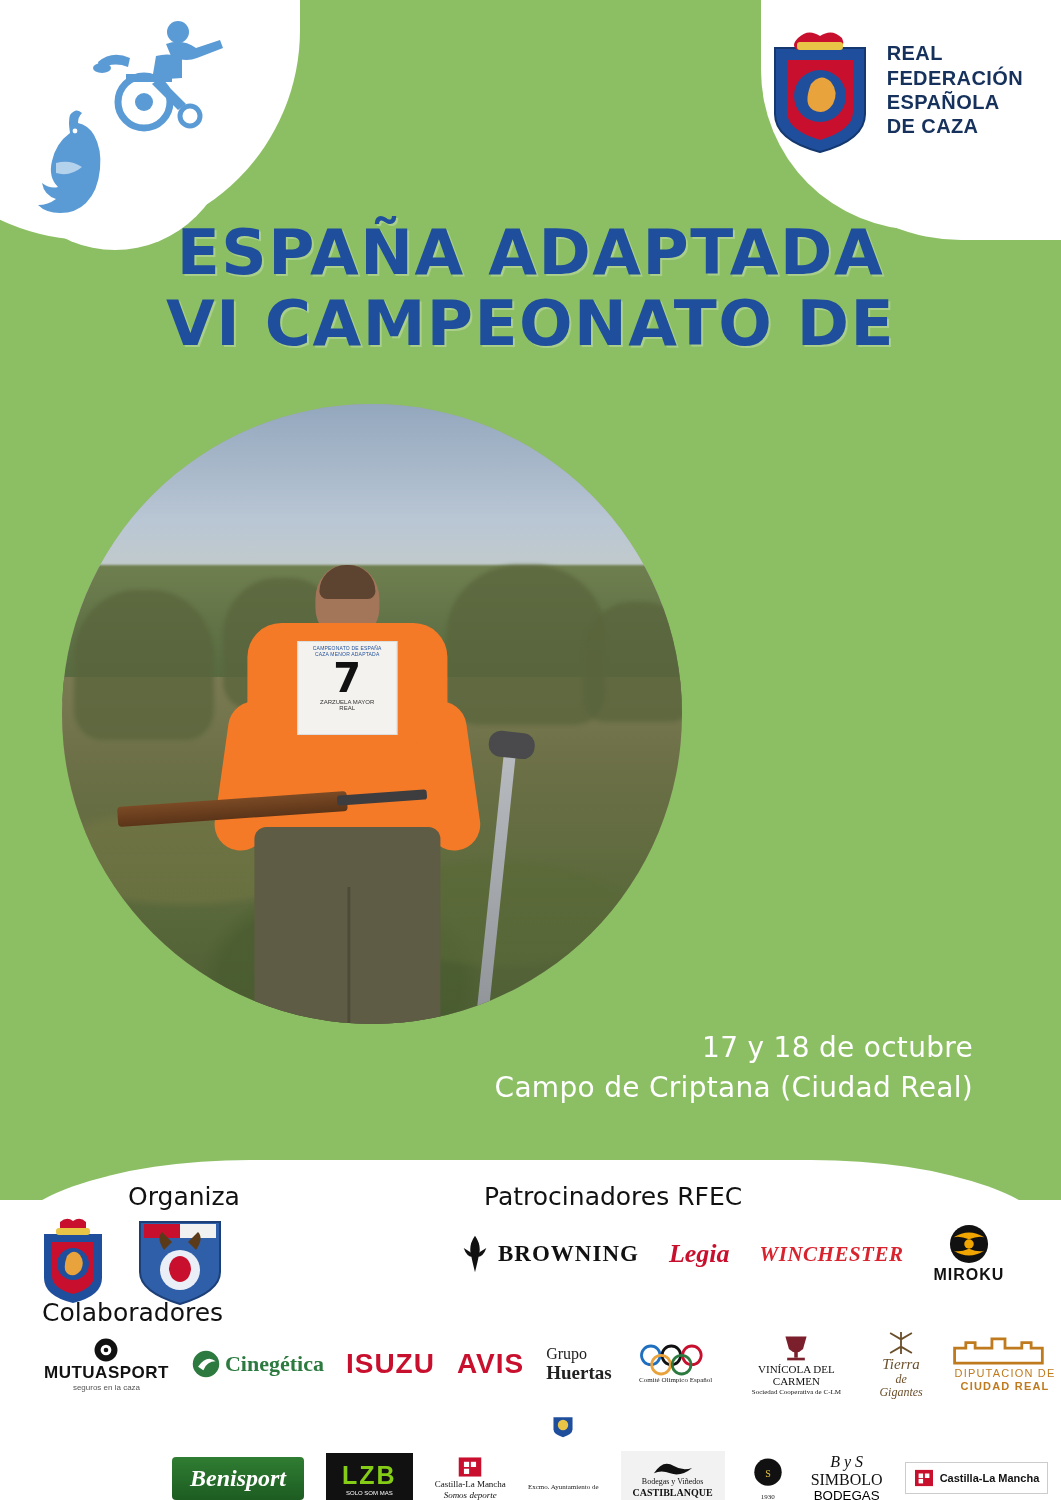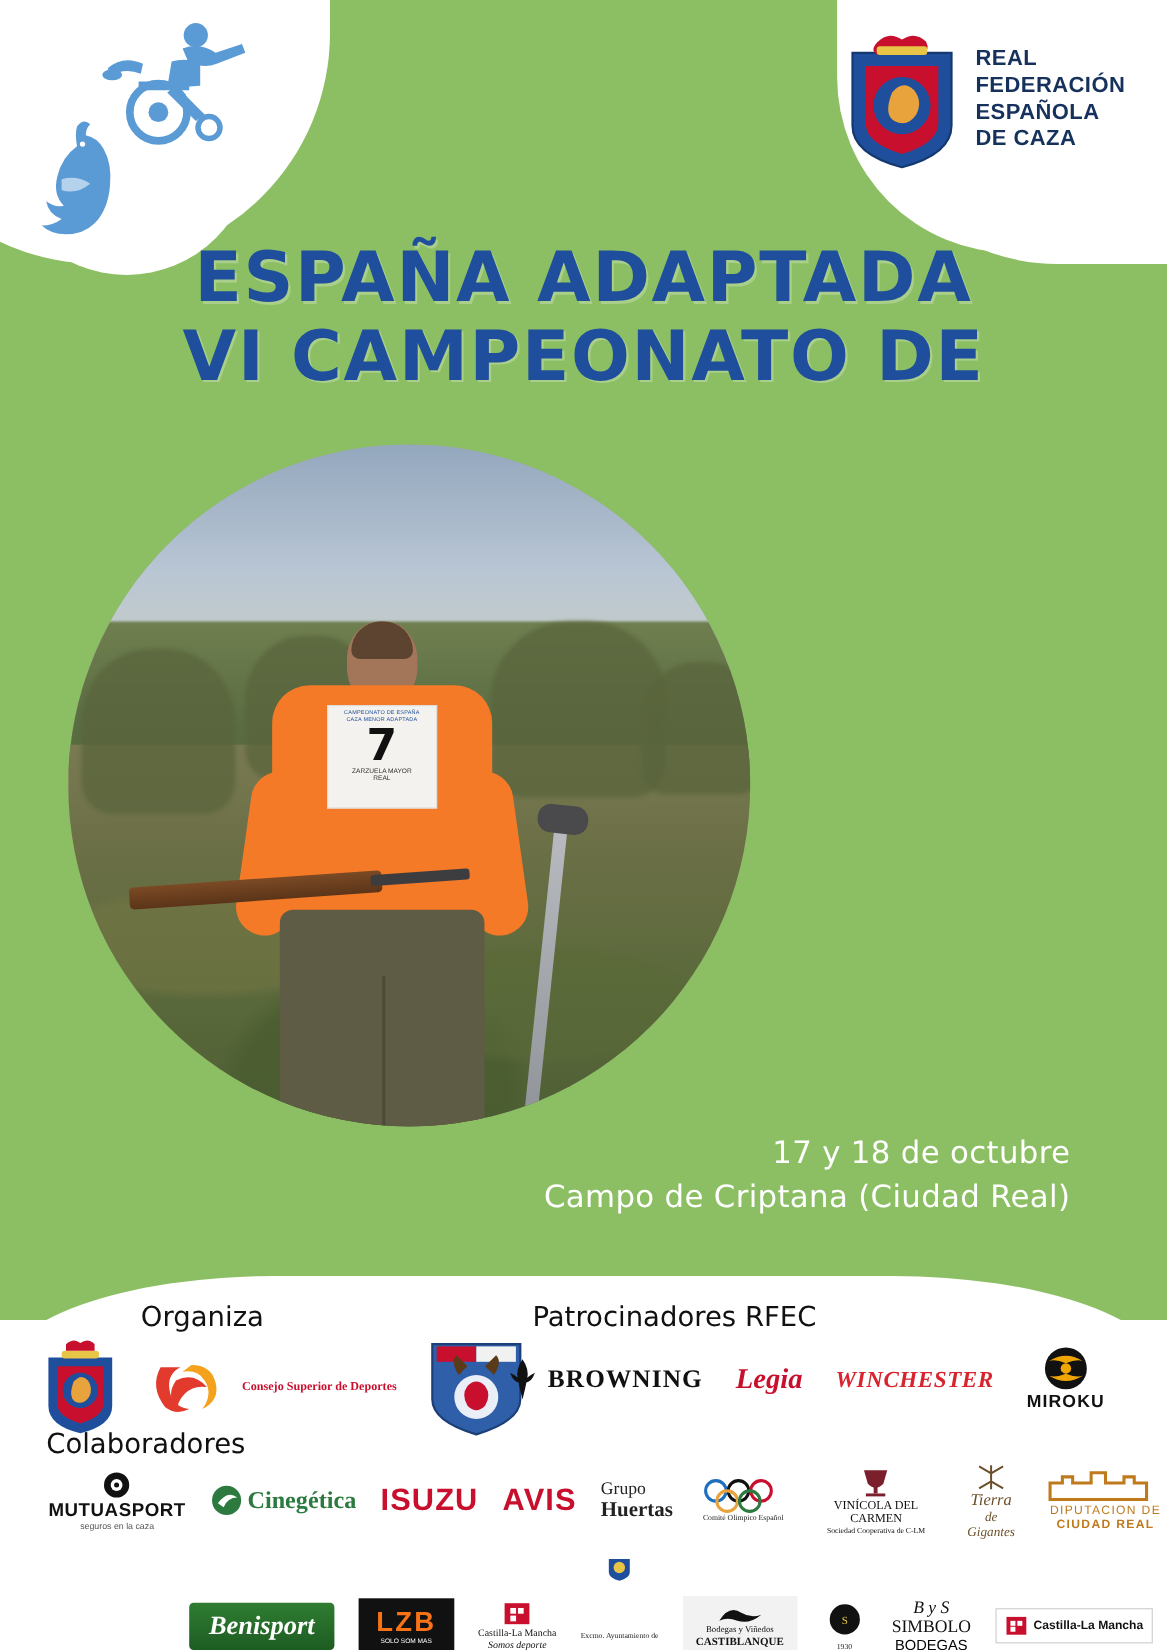--- a/index.html
+++ b/index.html
@@ -215,21 +215,21 @@
 
   .txt-browning { font-family:"Liberation Serif", serif; font-weight:bold; font-size:23px; letter-spacing:1px; color:#111; }
   .txt-legia { font-family:"Liberation Serif", serif; font-style:italic; font-weight:bold; font-size:26px; color:#c8102e; }
   .txt-winchester { font-family:"Liberation Serif", serif; font-style:italic; font-weight:bold; font-size:21px; color:#d8242f; letter-spacing:.5px;}
   .txt-miroku { font-family:"Liberation Sans", sans-serif; font-weight:bold; font-size:16px; color:#111; letter-spacing:1px; }
   .txt-isuzu { font-family:"Liberation Sans", sans-serif; font-weight:bold; font-size:28px; color:#c8102e; letter-spacing:1px;}
   .txt-avis { font-family:"Liberation Sans", sans-serif; font-weight:bold; font-size:28px; color:#c8102e; letter-spacing:1px;}
   .txt-cineg { font-family:"Liberation Serif", serif; font-weight:bold; font-size:22px; color:#2c7a3f;}
   .txt-mutua { font-family:"Liberation Sans", sans-serif; font-weight:bold; font-size:17px; color:#111; letter-spacing:.5px;}
   .txt-benisport { font-family:"Liberation Serif", serif; font-style:italic; font-weight:bold; font-size:24px; color:#ffffff;}
-  .txt-lzb { font-family:"Liberation Sans", sans-serif; font-weight:bold; font-size:25px; color:#f97316; letter-spacing:2px;}
+  .txt-lzb { font-family:"Liberation Sans", sans-serif; font-weight:bold; font-size:25px; color:#84cc16; letter-spacing:2px;}
   .txt-grupo { font-family:"Liberation Serif", serif; font-size:16px; color:#222; line-height:1.05;}
   .txt-vinicola { font-family:"Liberation Serif", serif; font-size:11px; color:#111; text-align:center; line-height:1.15;}
   .txt-tierra { font-family:"Liberation Serif", serif; font-style:italic; font-size:15px; color:#6b4f2a; text-align:center; line-height:1.1;}
   .txt-diput { font-family:"Liberation Sans", sans-serif; font-size:11px; color:#c07a1e; text-align:center; letter-spacing:1.2px; line-height:1.25;}
   .txt-clm { font-family:"Liberation Serif", serif; font-size:9px; color:#111; text-align:center; line-height:1.2;}
   .txt-castiblanque { font-family:"Liberation Serif", serif; font-size:8px; color:#111; text-align:center; line-height:1.2;}
   .txt-simbolo { font-family:"Liberation Serif", serif; font-size:16px; color:#111; text-align:center; line-height:1.1;}
   .txt-castillamancha-box{
     background:#fff; border:1px solid #ccc; font-family:"Liberation Sans", sans-serif;
     font-size:11px; font-weight:bold; color:#111; padding:6px 8px; display:flex; align-items:center; gap:6px;
@@ -349,32 +349,20 @@
         <svg viewBox="0 0 70 86" width="70" height="86">
           <path d="M6 16 h58 v44 q0 18 -29 25 Q6 78 6 60 z" fill="#1f4f9c"></path>
           <path d="M14 24 h42 v34 q0 12 -21 18 Q14 70 14 58 z" fill="#c8102e"></path>
           <circle cx="35" cy="46" r="16" fill="#1f4f9c"></circle>
           <path d="M29 38 q7 -8 13 -1 q5 7 1 15 q-6 8 -13 4 q-6 -4 -1 -18 z" fill="#e8a33d"></path>
           <rect x="18" y="10" width="34" height="7" rx="3" fill="#e8c547"></rect>
           <path d="M22 4 q7 -6 13 -1 q7 -5 13 1 l0 6 h-26 z" fill="#c8102e"></path>
         </svg>
         <div style="font-size:5px;color:#1f4f9c;position:absolute;"></div>
       </div>
-      <div class="logo-box" style="flex-direction:column;align-items:flex-start;">
-        <div style="display:flex;align-items:center;gap:8px;">
-          <svg viewBox="0 0 78 52" width="78" height="52">
-            <path d="M12 8 q-10 18 4 36 q10 8 22 2 q-16 -2 -18 -18 q-2 -14 10 -20 z" fill="#e23b2e"></path>
-            <path d="M40 6 q18 0 22 16 q4 16 -12 24 q10 -14 2 -26 q-6 -10 -20 -8 z" fill="#f4a11c"></path>
-            <path d="M26 20 q16 -8 28 6 q-12 -2 -20 6 q-8 8 -6 16 q-12 -14 -2 -28 z" fill="#e23b2e"></path>
-          </svg>
-          <div style="font-family:'Liberation Serif',serif;font-size:11px;color:#1f4f9c;line-height:1.15;">
-            <div style="color:#c8102e;font-weight:bold;">Consejo Superior de Deportes</div>
-          </div>
-        </div>
-      </div>
       <div class="logo-box">
         <svg viewBox="0 0 92 90" width="92" height="90">
           <path d="M6 6 h80 v50 q0 20 -40 32 Q6 76 6 56 z" fill="#2f5fa8" stroke="#1c3f77" stroke-width="2"></path>
           <rect x="10" y="8" width="36" height="14" fill="#c8102e"></rect>
           <rect x="46" y="8" width="36" height="14" fill="#f1f1f1"></rect>
           <circle cx="46" cy="54" r="20" fill="#ffffff" opacity=".9"></circle>
           <path d="M38 44 q8 -8 16 0 q6 8 0 18 q-8 8 -16 0 q-6 -10 0 -18 z" fill="#c8102e"></path>
           <path d="M30 34 q-8 -12 -2 -18 q6 6 10 10 z" fill="#5b3a1a"></path>
           <path d="M62 34 q8 -12 2 -18 q-6 6 -10 10 z" fill="#5b3a1a"></path>
         </svg>

